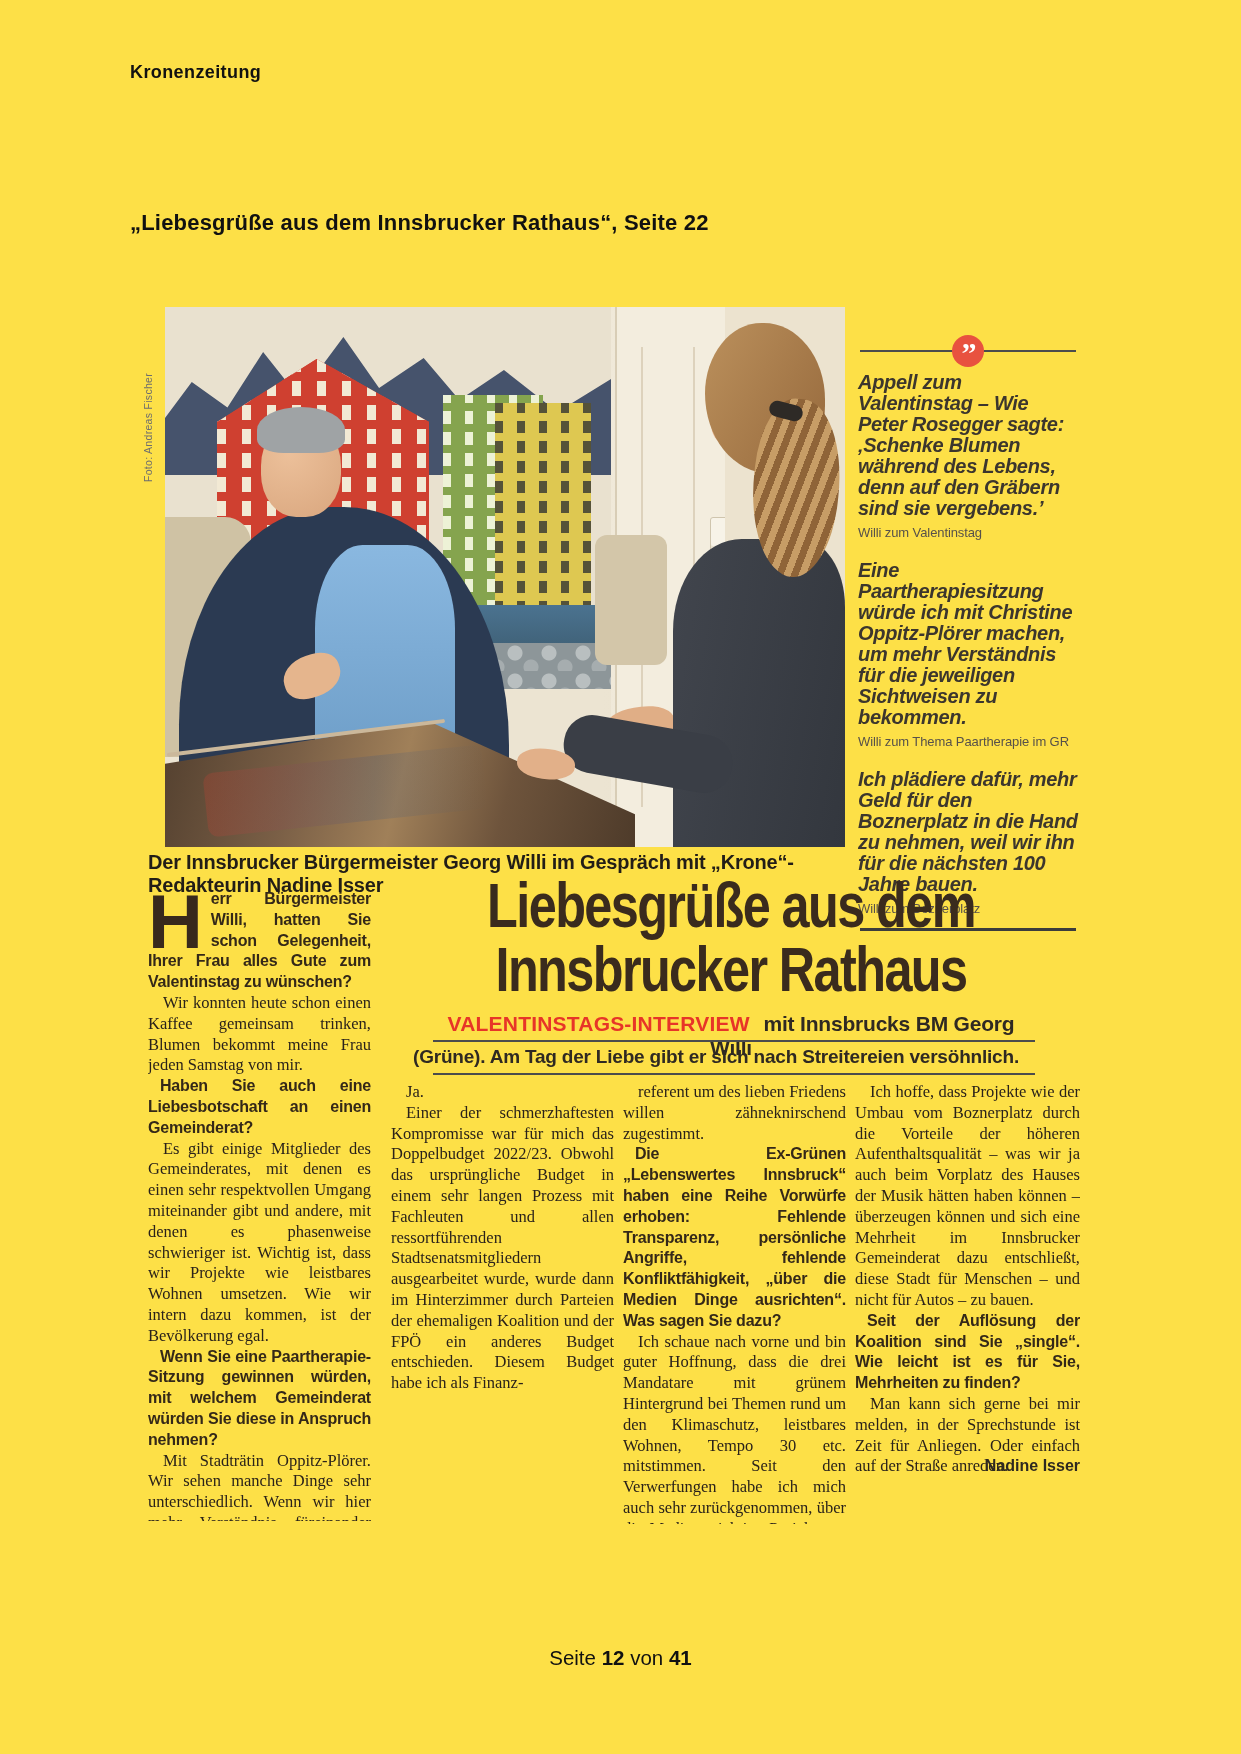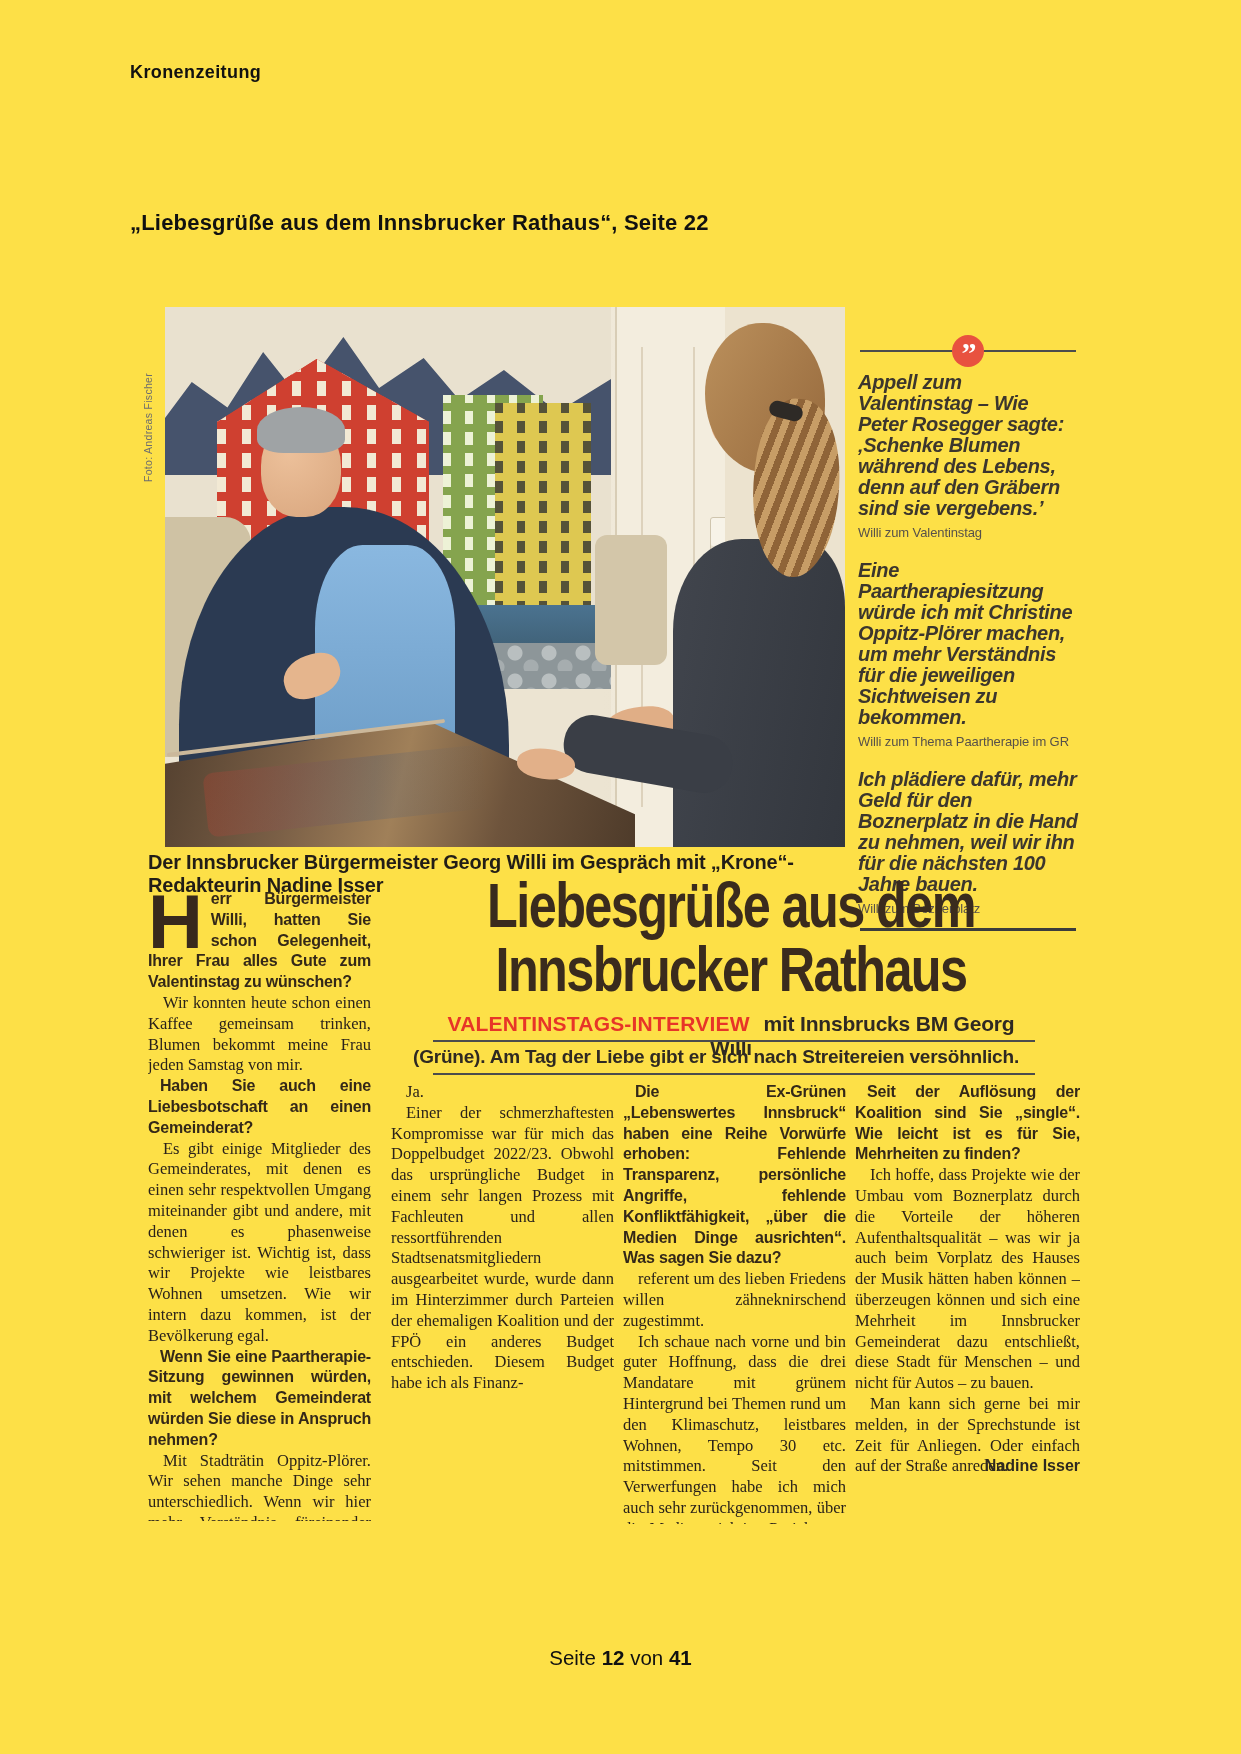--- a/index.html
+++ b/index.html
@@ -209,28 +209,28 @@
     <p class="para q">Wenn Sie eine Paartherapie-Sitzung gewinnen würden, mit welchem Gemeinderat würden Sie diese in Anspruch nehmen?</p>
     <p class="para a">Mit Stadträtin Oppitz-Plörer. Wir sehen manche Dinge sehr unterschiedlich. Wenn wir hier mehr Verständnis füreinander entwickeln könnten, wäre das sicher von Vorteil.</p>
   </div>
 
   <div class="col col2">
     <p class="para a">Ja.</p>
     <p class="para a">Einer der schmerzhaftesten Kompromisse war für mich das Doppelbudget 2022/23. Obwohl das ursprüngliche Budget in einem sehr langen Prozess mit Fachleuten und allen ressortführenden Stadtsenatsmitgliedern ausgearbeitet wurde, wurde dann im Hinterzimmer durch Parteien der ehemaligen Koalition und der FPÖ ein anderes Budget entschieden. Diesem Budget habe ich als Finanz-</p>
   </div>
 
   <div class="col col3">
+    <p class="para a">referent um des lieben Friedens willen zähneknirschend zugestimmt.</p>
     <p class="para q">Die Ex-Grünen „Lebenswertes Innsbruck“ haben eine Reihe Vorwürfe erhoben: Fehlende Transparenz, persönliche Angriffe, fehlende Konfliktfähigkeit, „über die Medien Dinge ausrichten“. Was sagen Sie dazu?</p>
-    <p class="para a">referent um des lieben Friedens willen zähneknirschend zugestimmt.</p>
     <p class="para a">Ich schaue nach vorne und bin guter Hoffnung, dass die drei Mandatare mit grünem Hintergrund bei Themen rund um den Klimaschutz, leistbares Wohnen, Tempo 30 etc. mitstimmen. Seit den Verwerfungen habe ich mich auch sehr zurückgenommen, über die Medien wichtige Projekte zu forcieren. Vorab sollte nichts mehr nach außen gehen.</p>
   </div>
 
   <div class="col col4">
+    <p class="para a">Ich hoffe, dass Projekte wie der Umbau vom Boznerplatz durch die Vorteile der höheren Aufenthaltsqualität – was wir ja auch beim Vorplatz des Hauses der Musik hätten haben können – überzeugen können und sich eine Mehrheit im Innsbrucker Gemeinderat dazu entschließt, diese Stadt für Menschen – und nicht für Autos – zu bauen.</p>
     <p class="para q">Seit der Auflösung der Koalition sind Sie „single“. Wie leicht ist es für Sie, Mehrheiten zu finden?</p>
-    <p class="para a">Ich hoffe, dass Projekte wie der Umbau vom Boznerplatz durch die Vorteile der höheren Aufenthaltsqualität – was wir ja auch beim Vorplatz des Hauses der Musik hätten haben können – überzeugen können und sich eine Mehrheit im Innsbrucker Gemeinderat dazu entschließt, diese Stadt für Menschen – und nicht für Autos – zu bauen.</p>
     <p class="para a">Man kann sich gerne bei mir melden, in der Sprechstunde ist Zeit für Anliegen. Oder einfach auf der Straße anreden.</p>
     <div class="byline">Nadine Isser</div>
   </div>
 
   <div class="footer">
     <span>Seite</span>
     <b>12</b>
     <span>von</span>
     <b>41</b>
   </div>

